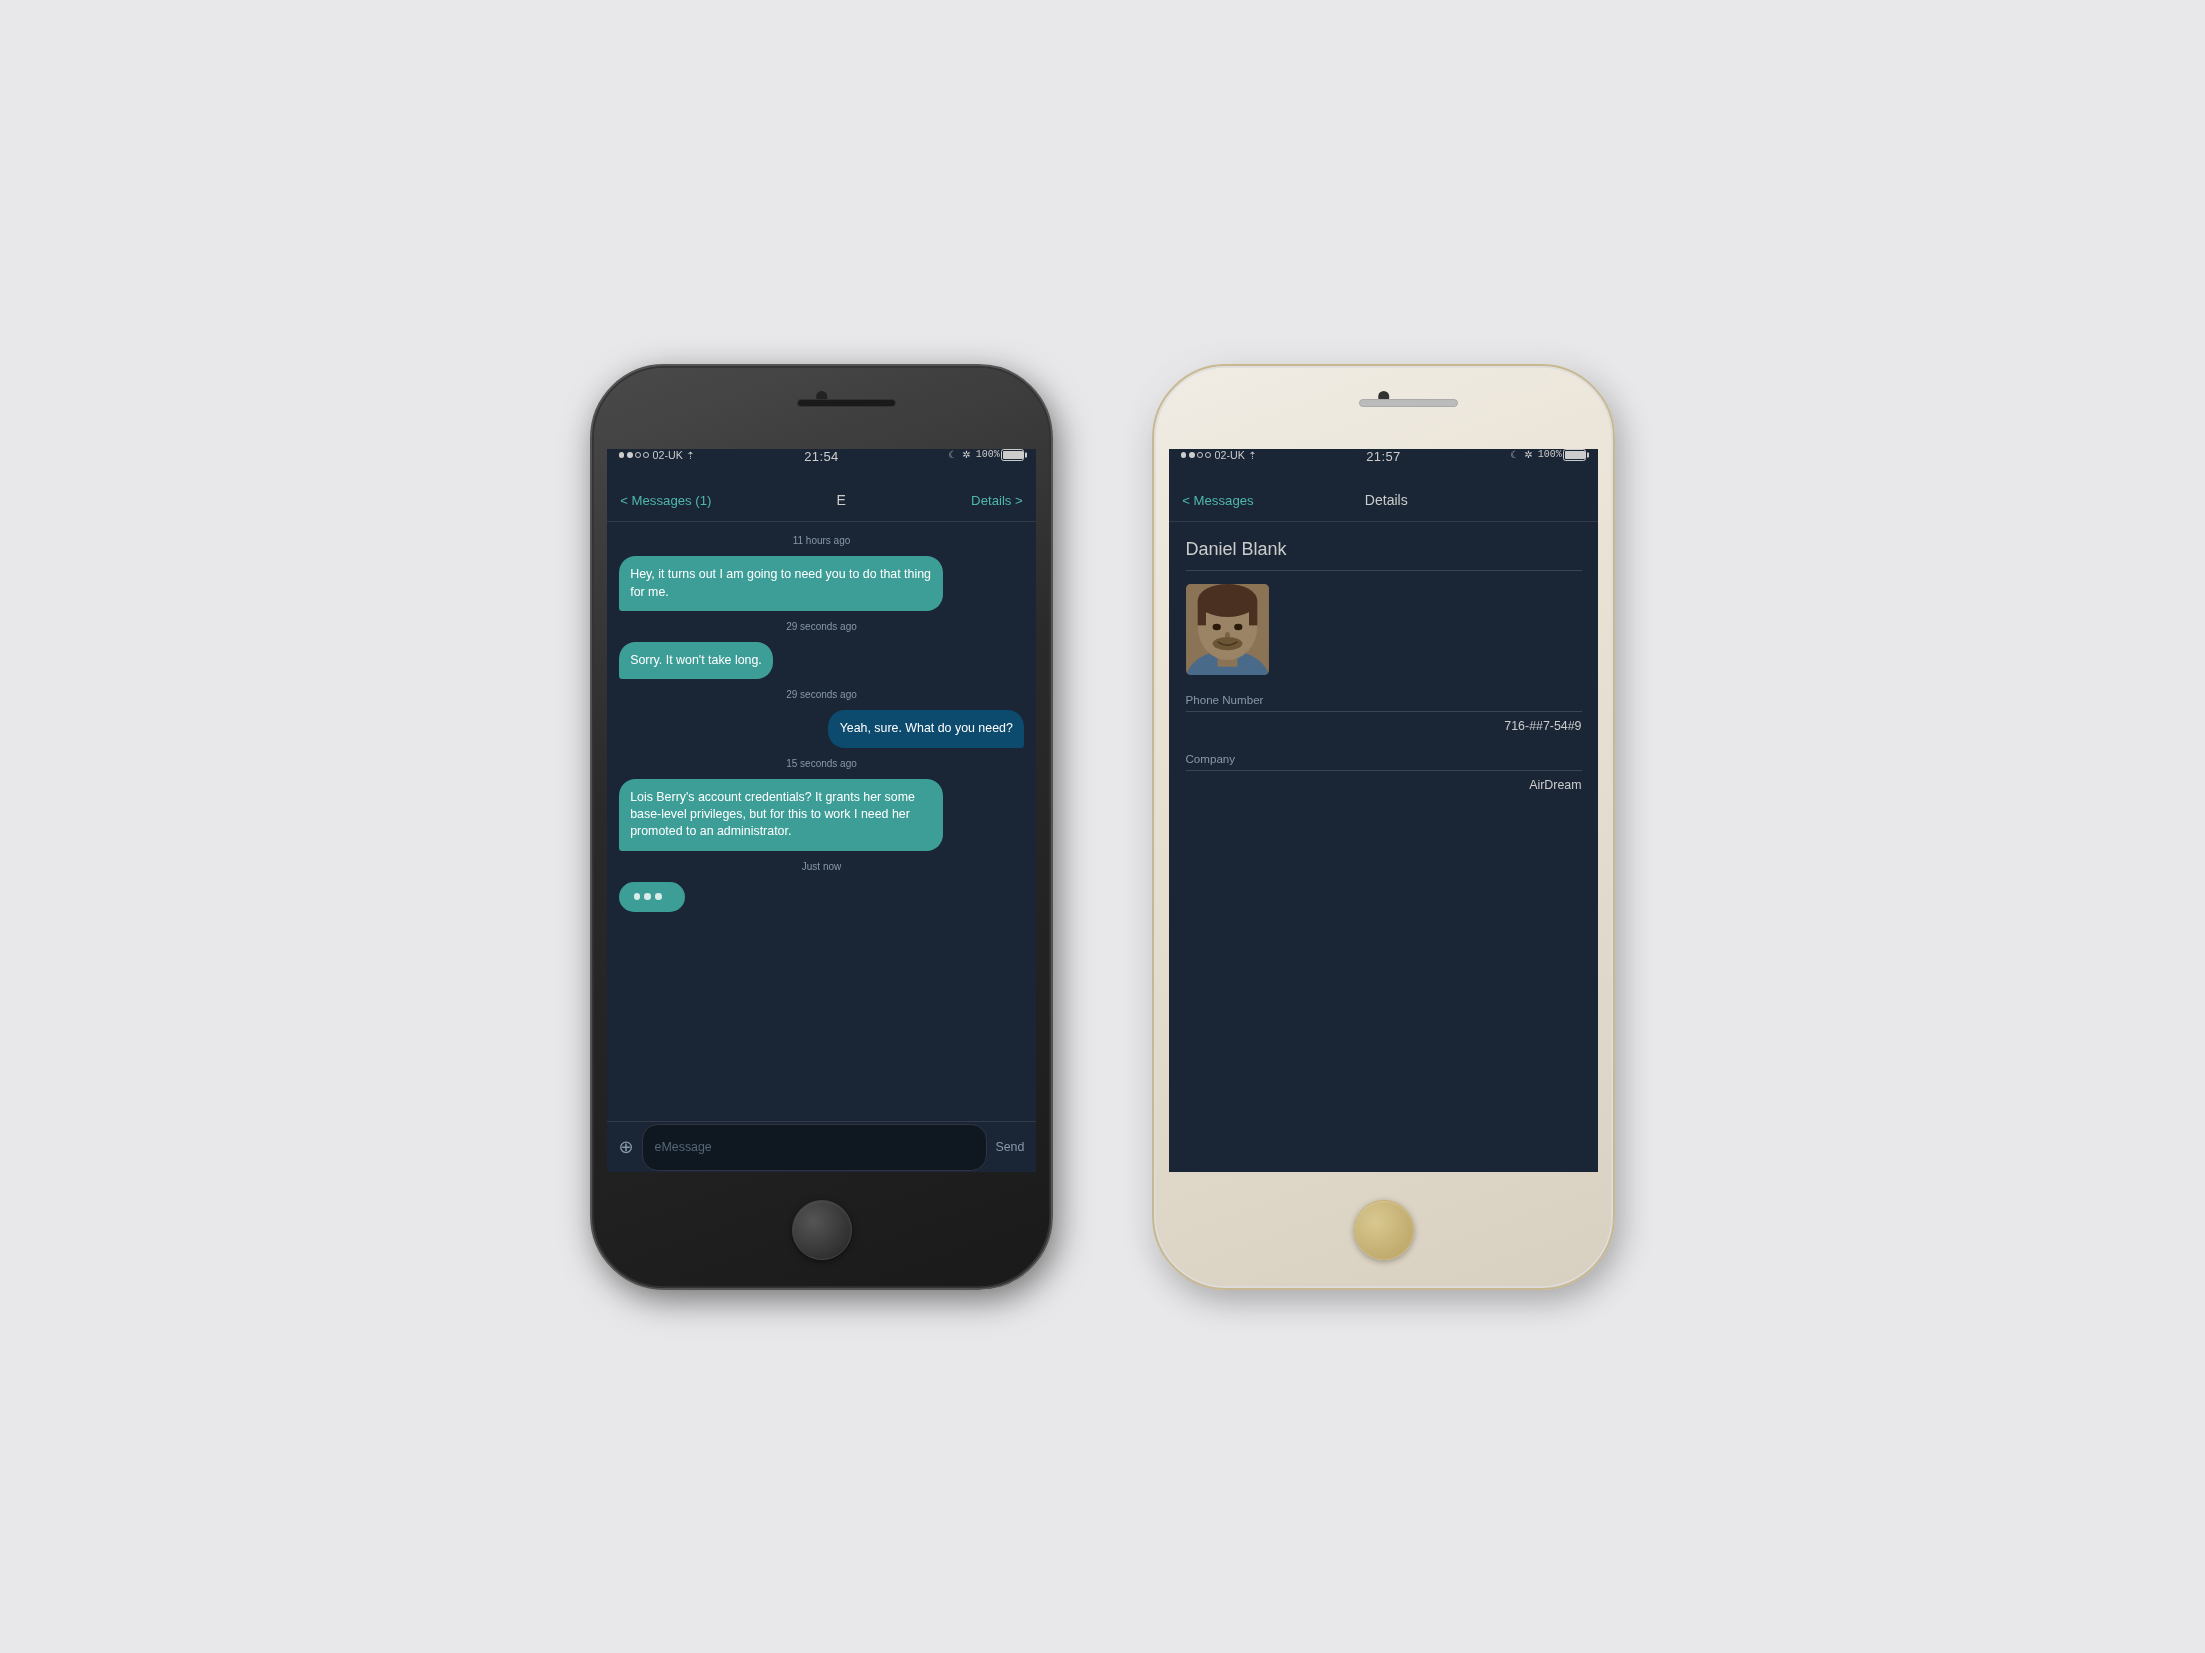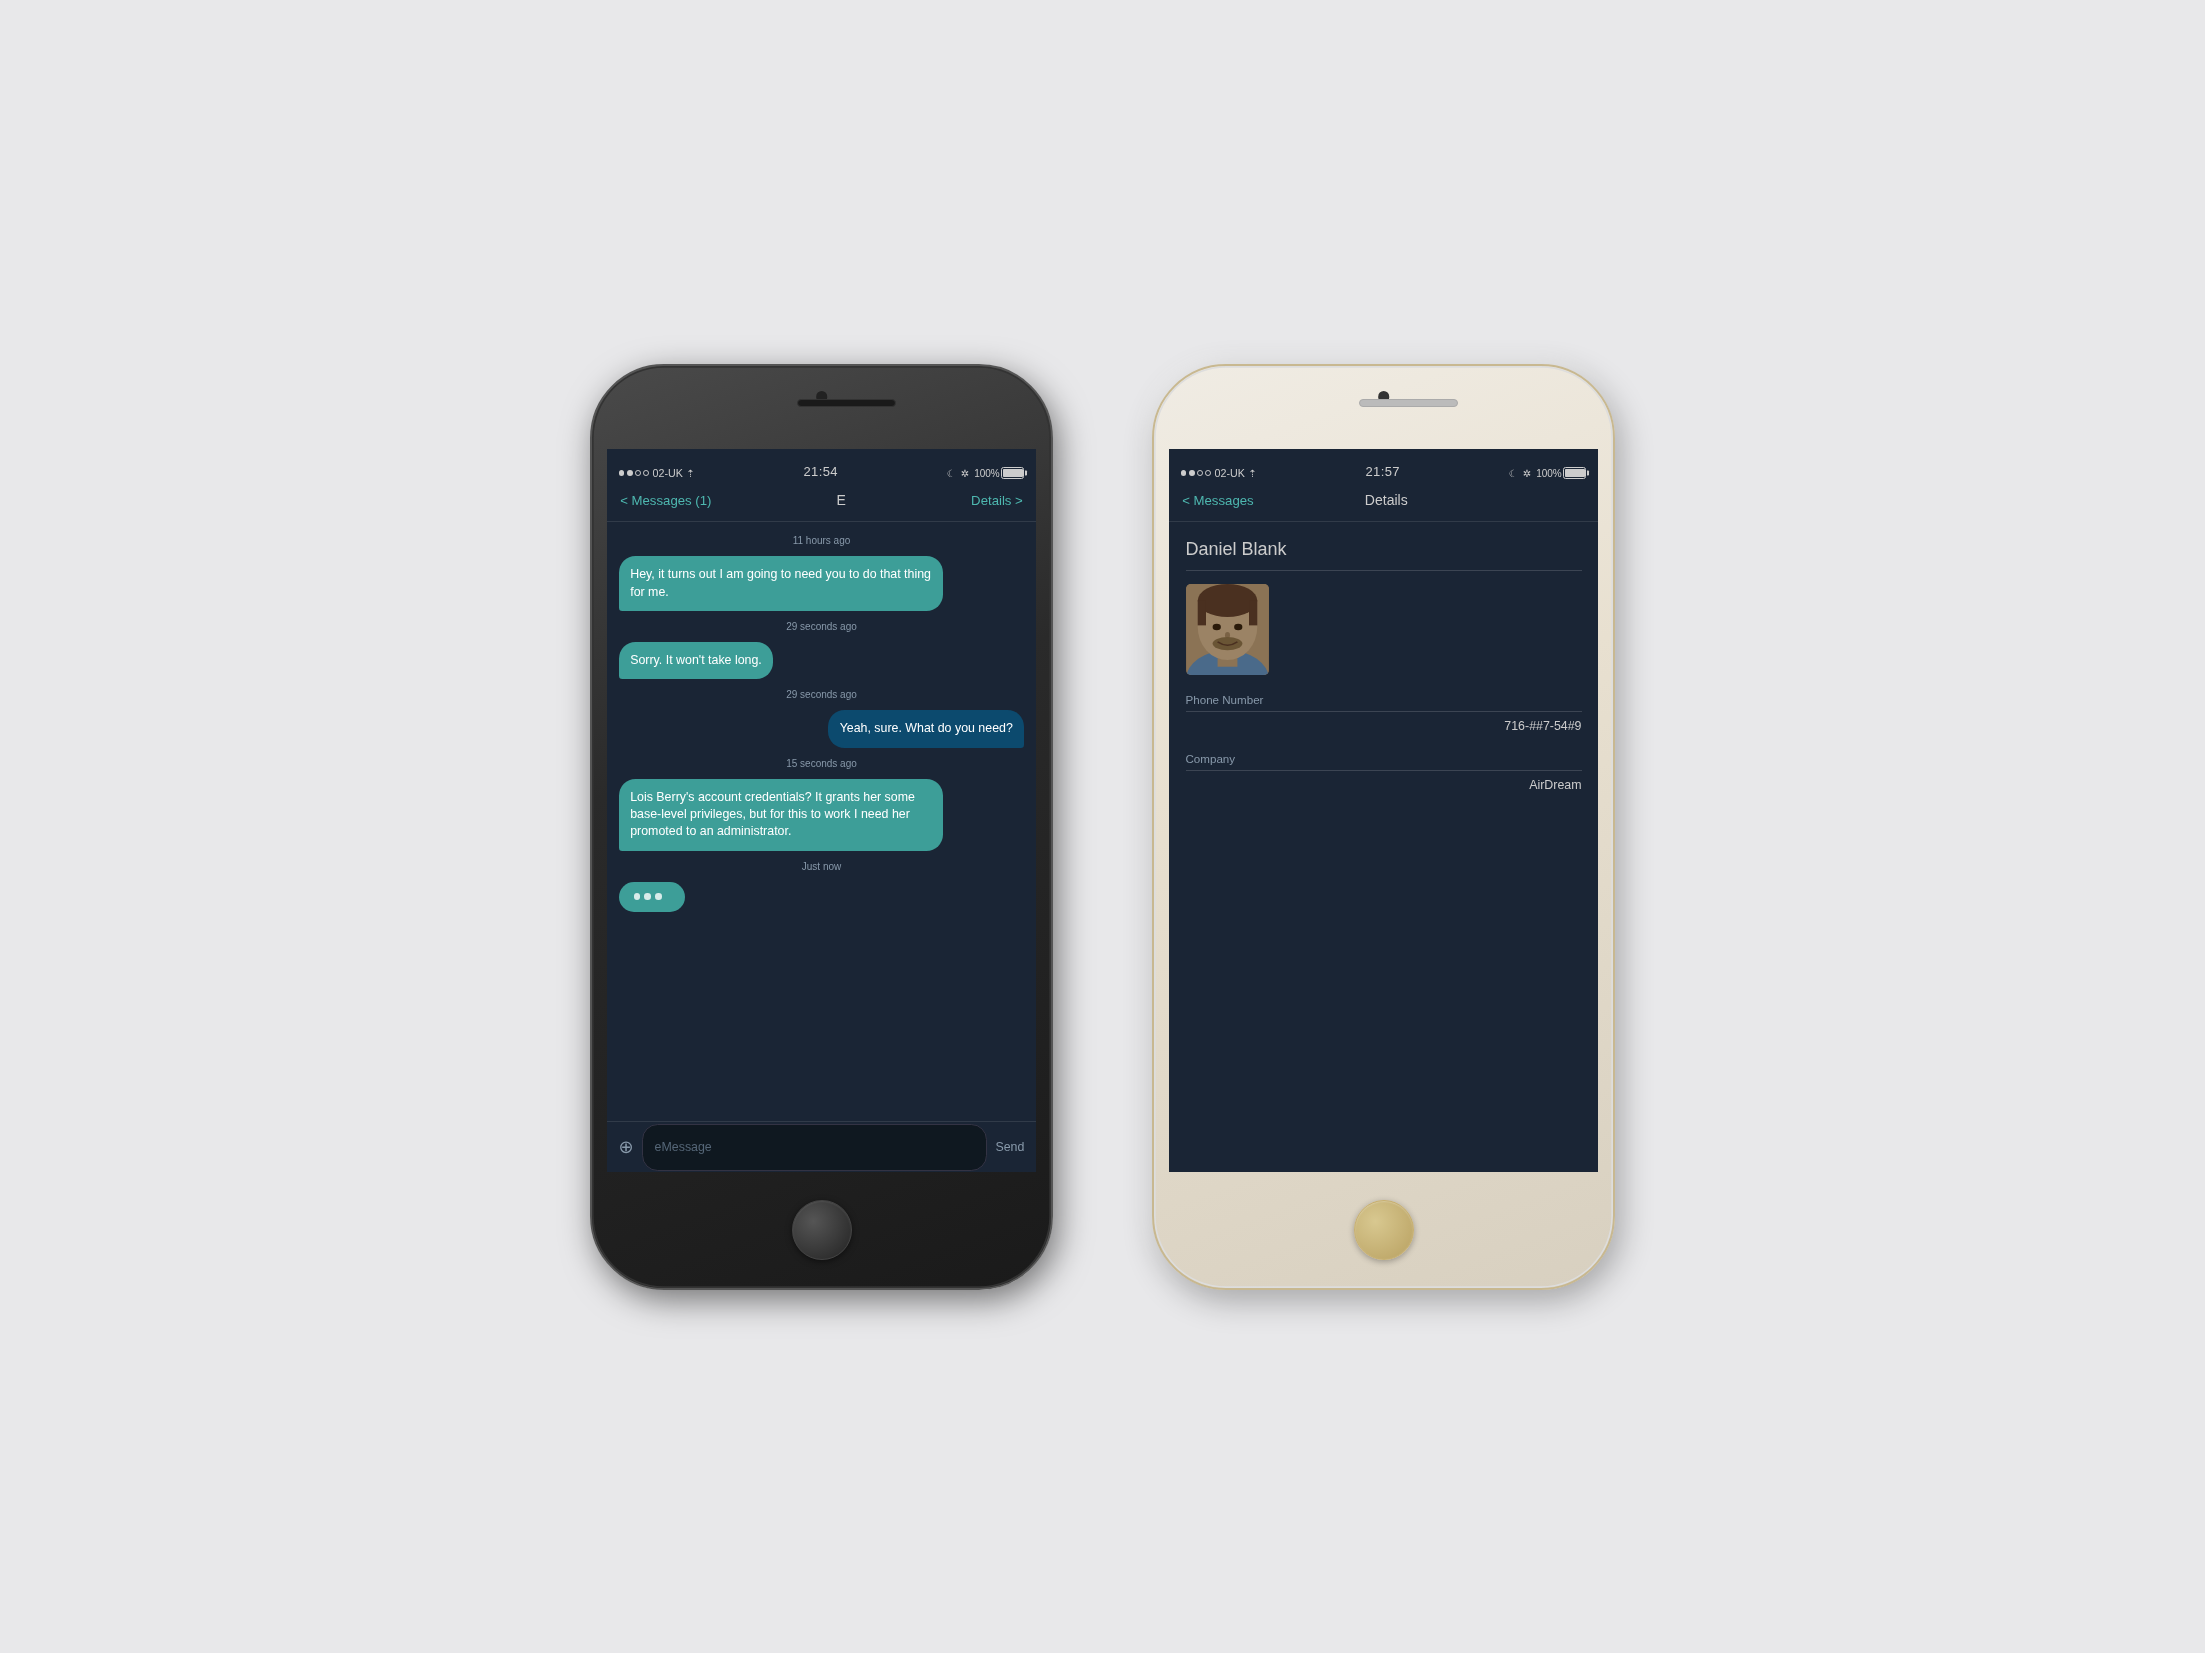--- a/index.html
+++ b/index.html
@@ -78,21 +78,21 @@
       overflow: hidden;
       display: flex;
       flex-direction: column;
     }
 
     
     .status-bar {
       height: 30px;
       background: #1a2535;
       display: flex;
-      align-items: flex-end;
+      align-items: flex-start;
       justify-content: space-between;
       padding: 0 11.6px;
       flex-shrink: 0;
     }
 
     .status-left {
       display: flex;
       align-items: center;
       gap: 3.3px;
     }
@@ -137,20 +137,21 @@
 
     .moon-icon, .bluetooth-icon {
       font-size: 10px;
       color: #ccc;
     }
 
     .battery {
       display: flex;
       align-items: center;
       gap: 1.7px;
+      font-family: Liberation Mono, monospace;
     }
 
     .battery-text { font-size: 10px; color: #ccc; }
 
     .battery-bar {
       width: 23px;
       height: 11.6px;
       border: 1.2px solid #ccc;
       border-radius: 2.5px;
       position: relative;

